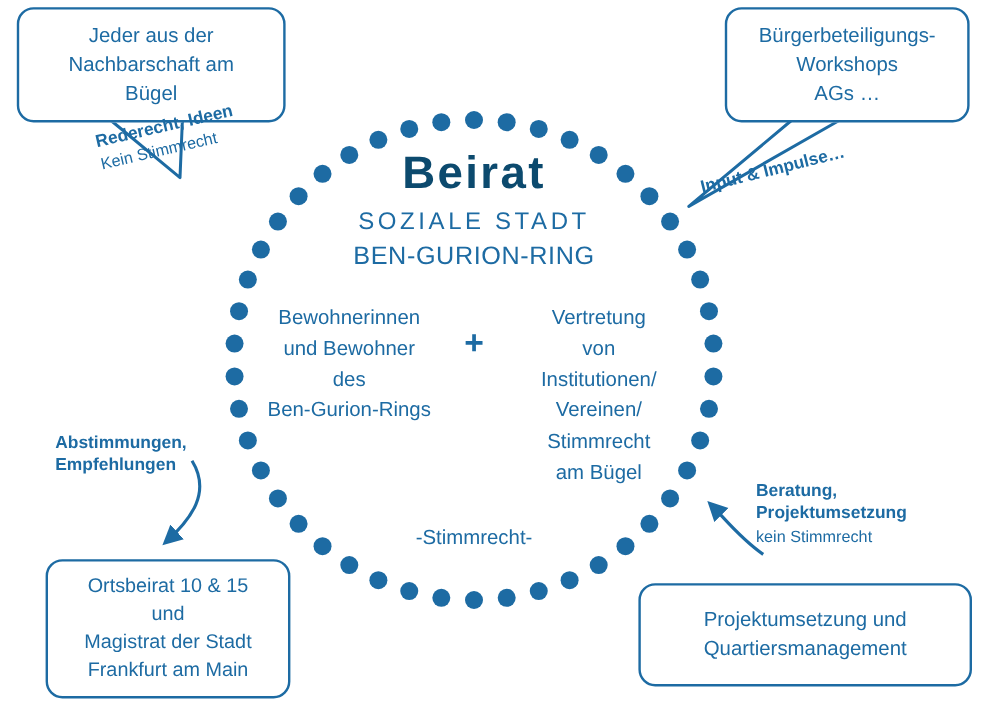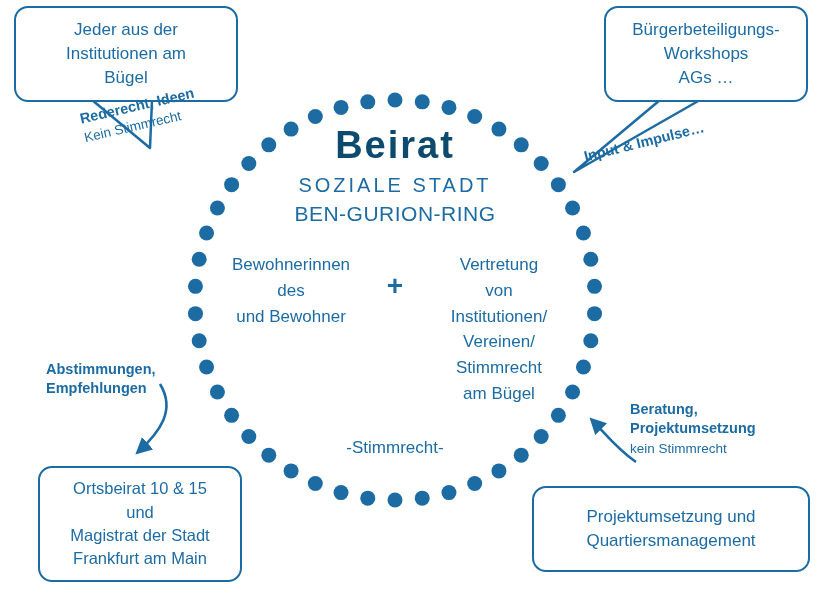--- a/index.html
+++ b/index.html
@@ -207,21 +207,21 @@
         <circle cx="268.78" cy="144.86" r="7.5" fill="#1d6ba3"></circle>
         <circle cx="291.08" cy="129.12" r="7.5" fill="#1d6ba3"></circle>
         <circle cx="315.32" cy="116.56" r="7.5" fill="#1d6ba3"></circle>
         <circle cx="341.04" cy="107.42" r="7.5" fill="#1d6ba3"></circle>
         <circle cx="367.77" cy="101.86" r="7.5" fill="#1d6ba3"></circle>
       </g>
   </svg>
 
   <div class="box" id="box-neighbourhood">
     <span>Jeder aus der</span>
-    <span>Institutionen am</span>
+    <span>Nachbarschaft am</span>
     <span>Bügel</span>
   </div>
 
   <div class="box" id="box-workshops">
     <span>Bürgerbeteiligungs-</span>
     <span>Workshops</span>
     <span>AGs …</span>
   </div>
 
   <div class="box" id="box-ortsbeirat">
@@ -255,22 +255,23 @@
   </svg>
 
   <div id="circle-area">
     <div id="title-main">Beirat</div>
     <div id="title-sub1">SOZIALE STADT</div>
     <div id="title-sub2">BEN-GURION-RING</div>
 
     <div id="cols">
       <div class="col">
         <div>Bewohnerinnen</div>
+        <div>und Bewohner</div>
         <div>des</div>
-        <div>und Bewohner</div>
+        <div>Ben-Gurion-Rings</div>
       </div>
       <div class="plus">+</div>
       <div class="col">
         <div>Vertretung</div>
         <div>von</div>
         <div>Institutionen/</div>
         <div>Vereinen/</div>
         <div>Stimmrecht</div>
         <div>am Bügel</div>
       </div>

